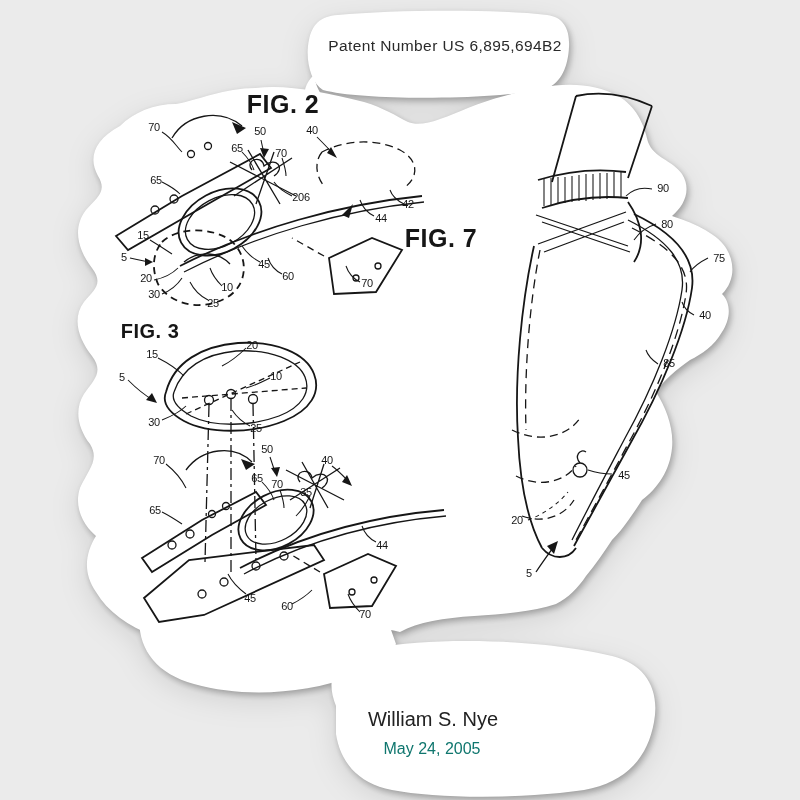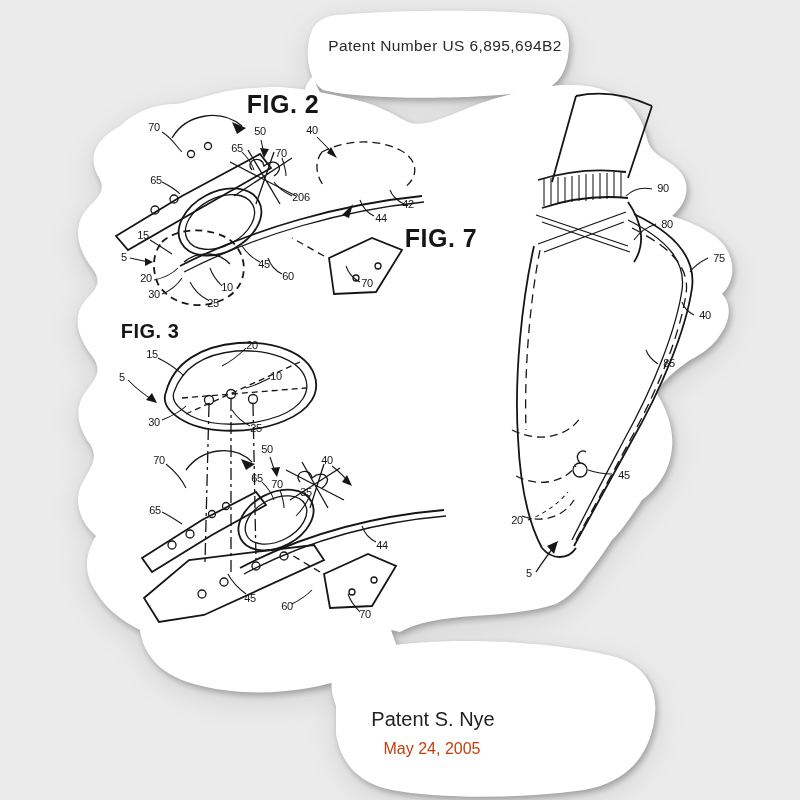--- a/index.html
+++ b/index.html
@@ -18,21 +18,21 @@
   .patent-number { left:421px; top:46px; font-size:15.5px; letter-spacing:0.4px; color:#2a2a2a; }
   .fig-heading { font-weight:700; letter-spacing:0.5px; }
   .fig2-heading { left:259px; top:104px; font-size:25px; }
   .fig3-heading { left:126px; top:331px; font-size:20px; }
   .fig7-heading { left:417px; top:238px; font-size:25px; }
   .labels-layer { position:absolute; inset:0; }
   .ref-label { position:absolute; transform:translate(-50%,-50%); font-weight:400;
     font-size:11px; letter-spacing:-0.3px; color:var(--ink); }
   .sticker-title { left:412px; top:676px; font-size:40px; font-weight:700; letter-spacing:-0.5px; }
   .sticker-inventor { left:409px; top:719px; font-size:20px; color:#222; }
-  .sticker-date { left:408px; top:749px; font-size:16px; color:#c2410c; }
+  .sticker-date { left:408px; top:749px; font-size:16px; color:#0f766e; }
 </style>
 </head>
 <body>
 
 <div class="stage">
 
   <svg class="sticker-svg" width="800" height="800" viewBox="0 0 800 800" aria-hidden="true">
 
     <path d="M299 90 C286 82 281 58 285 40 C288 25 296 16 314 15 C370 10 470 9 523 15 C540 17 546 30 545 47 C544 66 538 82 522 89 C470 100 340 101 299 90 Z"></path>
     <path d="M290 75 C293 95 306 110 332 116 L372 120 L366 138 C322 140 293 126 282 104 C278 93 282 82 290 75 Z"></path>
@@ -189,15 +189,15 @@
       <span class="ref-label" style="left: 639px; top: 188px;">90</span>
       <span class="ref-label" style="left: 643px; top: 224px;">80</span>
       <span class="ref-label" style="left: 695px; top: 258px;">75</span>
       <span class="ref-label" style="left: 681px; top: 315px;">40</span>
       <span class="ref-label" style="left: 645px; top: 363px;">85</span>
       <span class="ref-label" style="left: 600px; top: 475px;">45</span>
       <span class="ref-label" style="left: 493px; top: 520px;">20</span>
       <span class="ref-label" style="left: 505px; top: 573px;">5</span>
     </div>
 
-  <div class="txt sticker-inventor">Patent S. Nye</div>
+  <div class="txt sticker-inventor">William S. Nye</div>
   <div class="txt sticker-date">May 24, 2005</div>
 </div>
 
 </body></html>

